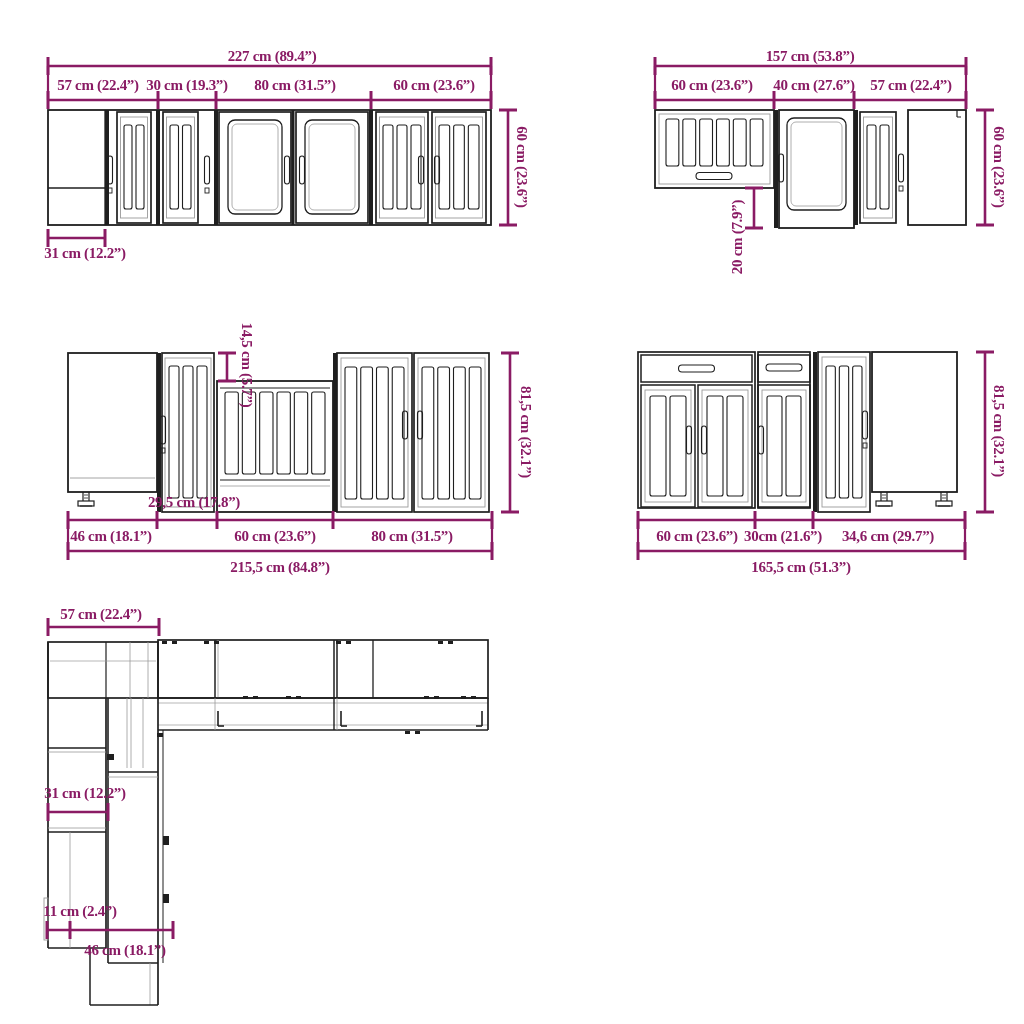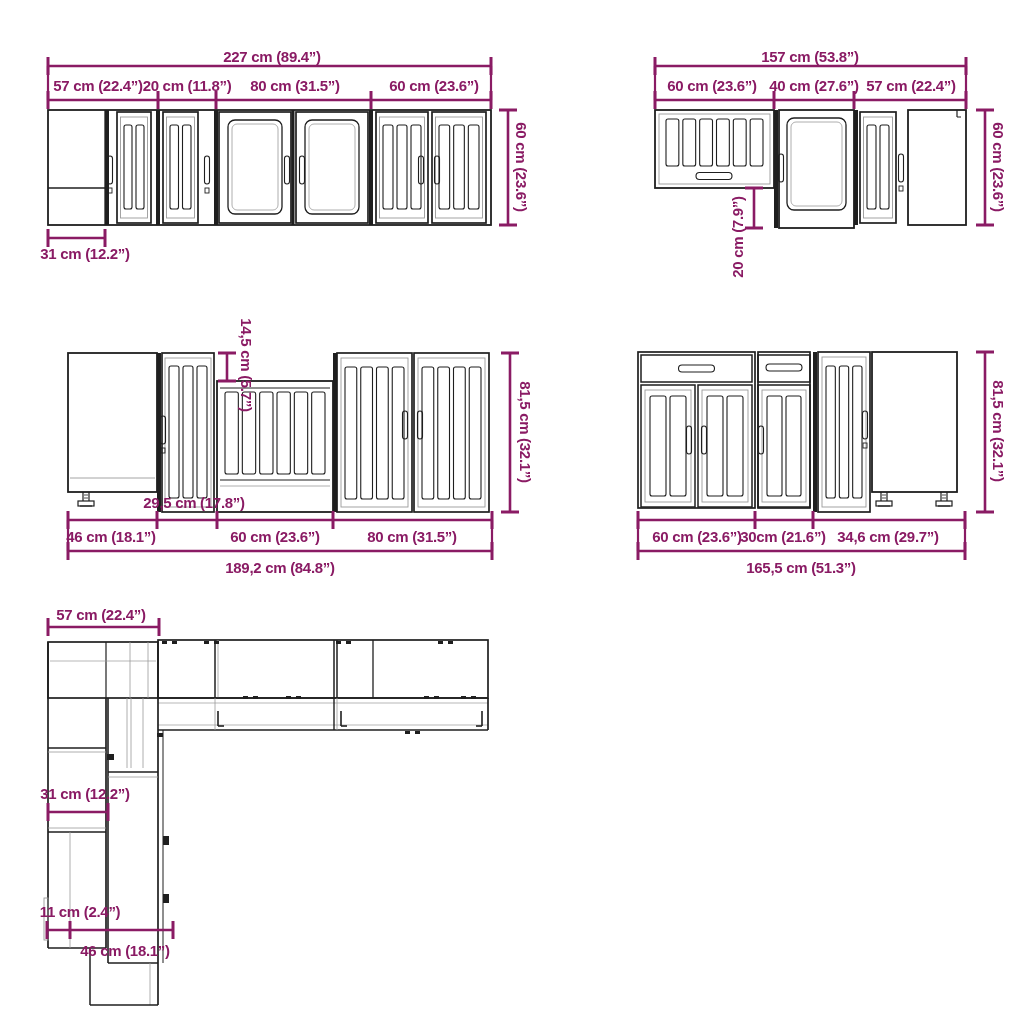--- a/index.html
+++ b/index.html
@@ -1,17 +1,17 @@
 <!DOCTYPE html>
 <html><head>
 <meta charset="utf-8">
 <style>
   html,body{margin:0;padding:0;background:#ffffff;}
   #canvas{position:relative;width:1008px;height:1024px;background:#fff;overflow:hidden;
-          font-family:Liberation Sans, sans-serif;}
+          font-family:Liberation Serif, serif;}
   #art{position:absolute;left:0;top:0;}
   .dim{position:absolute;transform:translate(-50%,-50%);font-weight:bold;font-size:15px;
        letter-spacing:-0.3px;color:var(--mag,#8a1b64);white-space:nowrap;line-height:1;}
   .v90{transform:translate(-50%,-50%) rotate(90deg);}
   .v270{transform:translate(-50%,-50%) rotate(-90deg);}
 </style>
 </head>
 <body>
 
 <div id="canvas" style="--mag: #8a1b64;">
@@ -302,40 +302,40 @@
       <line x1="48" y1="803" x2="48" y2="821" stroke="#8a1b64" stroke-width="3"></line>
       <line x1="108" y1="803" x2="108" y2="821" stroke="#8a1b64" stroke-width="3"></line>
       <line x1="47" y1="930" x2="173" y2="930" stroke="#8a1b64" stroke-width="2.6"></line>
       <line x1="47" y1="921" x2="47" y2="939" stroke="#8a1b64" stroke-width="3"></line>
       <line x1="70" y1="921" x2="70" y2="939" stroke="#8a1b64" stroke-width="3"></line>
       <line x1="173" y1="921" x2="173" y2="939" stroke="#8a1b64" stroke-width="3"></line>
     </svg>
 
   <div class="dim" style="left:272px;top:56px">227 cm (89.4”)</div>
   <div class="dim" style="left:98px;top:85px">57 cm (22.4”)</div>
-  <div class="dim" style="left:187px;top:85px">20 cm (11.8”)</div>
+  <div class="dim" style="left:187px;top:85px">30 cm (19.3”)</div>
   <div class="dim" style="left:295px;top:85px">80 cm (31.5”)</div>
   <div class="dim" style="left:434px;top:85px">60 cm (23.6”)</div>
   <div class="dim v90" style="left:521px;top:167px">60 cm (23.6”)</div>
   <div class="dim" style="left:85px;top:253px">31 cm (12.2”)</div>
 
   <div class="dim" style="left:810px;top:56px">157 cm (53.8”)</div>
   <div class="dim" style="left:712px;top:85px">60 cm (23.6”)</div>
   <div class="dim" style="left:814px;top:85px">40 cm (27.6”)</div>
   <div class="dim" style="left:911px;top:85px">57 cm (22.4”)</div>
   <div class="dim v90" style="left:998px;top:167px">60 cm (23.6”)</div>
   <div class="dim v270" style="left:737px;top:237px">20 cm (7.9”)</div>
 
   <div class="dim v90" style="left:246px;top:365px">14,5 cm (5.7”)</div>
   <div class="dim v90" style="left:525px;top:432px">81,5 cm (32.1”)</div>
   <div class="dim" style="left:194px;top:502px">29,5 cm (17.8”)</div>
   <div class="dim" style="left:111px;top:536px">46 cm (18.1”)</div>
   <div class="dim" style="left:275px;top:536px">60 cm (23.6”)</div>
   <div class="dim" style="left:412px;top:536px">80 cm (31.5”)</div>
-  <div class="dim" style="left:280px;top:567px">189,2 cm (84.8”)</div>
+  <div class="dim" style="left:280px;top:567px">215,5 cm (84.8”)</div>
 
   <div class="dim v90" style="left:998px;top:431px">81,5 cm (32.1”)</div>
   <div class="dim" style="left:697px;top:536px">60 cm (23.6”)</div>
   <div class="dim" style="left:783px;top:536px">30cm (21.6”)</div>
   <div class="dim" style="left:888px;top:536px">34,6 cm (29.7”)</div>
   <div class="dim" style="left:801px;top:567px">165,5 cm (51.3”)</div>
 
   <div class="dim" style="left:101px;top:614px">57 cm (22.4”)</div>
   <div class="dim" style="left:85px;top:793px">31 cm (12.2”)</div>
   <div class="dim" style="left:80px;top:911px">11 cm (2.4”)</div>

